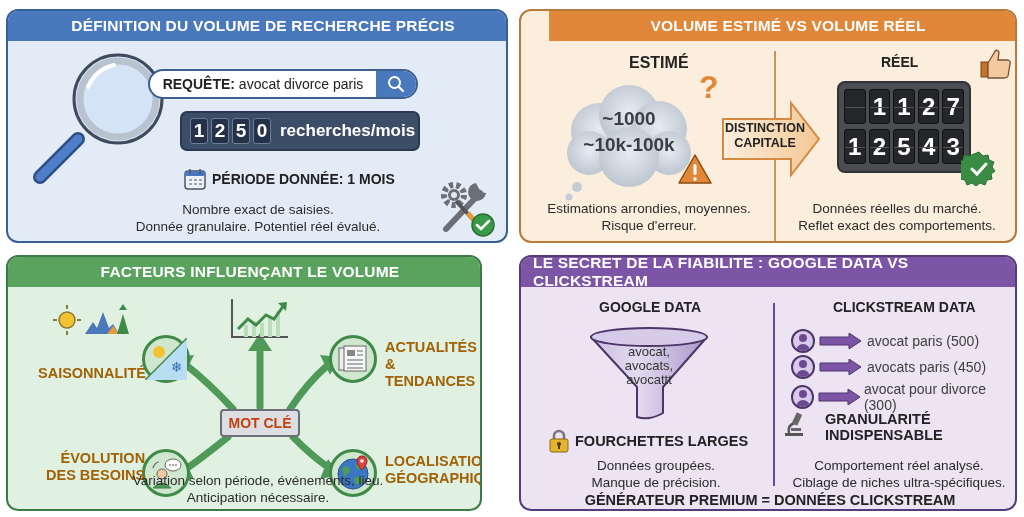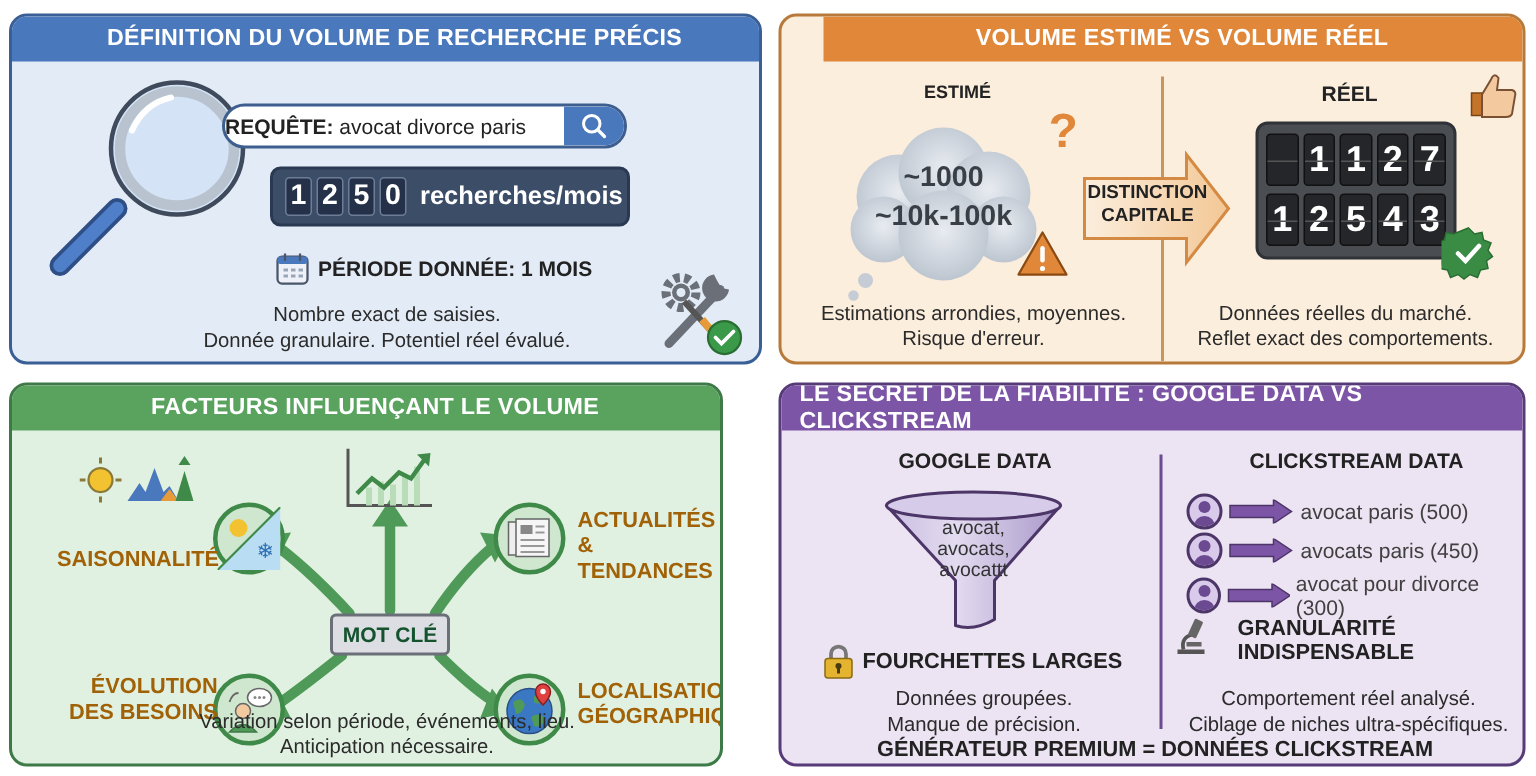--- a/index.html
+++ b/index.html
@@ -25,21 +25,21 @@
   #p4 .hdr { background: #7d55a6; }
 
   .abs { position: absolute; }
   .center-text { text-align: center; }
   .desc { font-size: 13.5px; color: #2b2b2b; line-height: 17px; }
   .bold { font-weight: bold; }
 
   
   .searchbar { position: absolute; left: 140px; top: 28px; width: 270px; height: 30px;
     background: #fff; border: 2px solid #3d5e8f; border-radius: 16px; display: flex; align-items: center; overflow: hidden; }
-  .searchbar .txt { flex: 1; font-size: 14px; white-space: nowrap; color: #222; }
+  .searchbar .txt { flex: 1; font-size: 14px; white-space: nowrap; color: #222; text-align: center; }
   .searchbar .btn { width: 40px; height: 100%; background: #4a78bc; display: flex; align-items: center; justify-content: center; }
   .counter { position: absolute; left: 172px; top: 70px; width: 240px; height: 40px;
     background: #3c4d68; border: 2px solid #2a3952; border-radius: 7px; display: flex; align-items: center; padding-left: 8px; gap: 3px; }
   .digit { width: 18px; height: 26px; background: #243149; border: 1px solid #6d7d97; border-radius: 3px;
     color: #fff; font-weight: bold; font-size: 19px; display: flex; align-items: center; justify-content: center; }
   .counter .unit { color: #fff; font-weight: bold; font-size: 17px; margin-left: 6px; }
 
   
   .flip { position: absolute; left: 316px; top: 40px; width: 134px; height: 92px;
     background: #4a4d52; border: 2px solid #2f3236; border-radius: 8px; padding: 6px 5px; }
@@ -47,21 +47,21 @@
   .fd { width: 22px; height: 35px; background: #24262a; border: 1px solid #111; border-radius: 3px;
     color: #fff; font-weight: bold; font-size: 24px; display: flex; align-items: center; justify-content: center; position: relative; }
   .fd::after { content: ""; position: absolute; left: 0; right: 0; top: 50%; height: 1px; background: #555; }
 
   
   .circ { position: absolute; width: 48px; height: 48px; border-radius: 50%; background: #cfe6cf;
     border: 3px solid #3f8a48; display: flex; align-items: center; justify-content: center; }
   .fact { position: absolute; font-weight: bold; font-size: 14.5px; line-height: 17px; color: #a16207; }
   .motcle { position: absolute; left: 212px; top: 122px; width: 80px; height: 28px; background: #dcdee3;
     border: 2px solid #6b6f78; border-radius: 4px; font-weight: bold; font-size: 14px;
-    display: flex; align-items: center; justify-content: center; color: #14532d; }
+    display: flex; align-items: center; justify-content: center; color: #c2410c; }
 
   
   .col-title { position: absolute; font-weight: bold; font-size: 14px; color: #222; }
   .cs-row { position: absolute; left: 270px; display: flex; align-items: center; gap: 4px; font-size: 14px; color: #404040; }
   .user-ic { width: 24px; height: 24px; border-radius: 50%; border: 2px solid #4c3567; background: #d9c9ea;
     position: relative; overflow: hidden; }
   .user-ic::before { content: ""; position: absolute; left: 6px; top: 3px; width: 8px; height: 8px; border-radius: 50%; background: #6b4a92; }
   .user-ic::after { content: ""; position: absolute; left: 3px; top: 13px; width: 14px; height: 10px; border-radius: 7px 7px 0 0; background: #6b4a92; }
   .divider-v { position: absolute; width: 2px; }
 </style>
@@ -130,21 +130,21 @@
       <circle cx="47" cy="46" r="11" fill="#3a9a4a" stroke="#2a6e34" stroke-width="1.5"></circle>
       <path d="M41 46 l4 4 l8 -8" stroke="#fff" stroke-width="2.5" fill="none" stroke-linecap="round"></path>
     </svg>
   </div>
 </div>
 
 <div class="panel" id="p2">
   <div class="hdr">VOLUME ESTIMÉ VS VOLUME RÉEL</div>
   <div class="body">
     <div class="divider-v" style="left:253px;top:10px;height:190px;background:#c8965c"></div>
-    <div class="abs bold" style="left:95px;top:13px;font-size:12px">ESTIMÉ</div>
+    <div class="abs bold" style="left:108px;top:13px;font-size:16px">ESTIMÉ</div>
 
     <svg class="abs" style="left:38px;top:40px" width="140" height="120">
       <defs>
           <radialGradient id="cg" cx="50%" cy="45%" r="60%">
             <stop offset="0%" stop-color="#e8ecf1"></stop>
             <stop offset="100%" stop-color="#b9c2cd"></stop>
           </radialGradient>
         </defs>
       <g fill="url(#cg)">
         <circle cx="40" cy="50" r="28"></circle>

